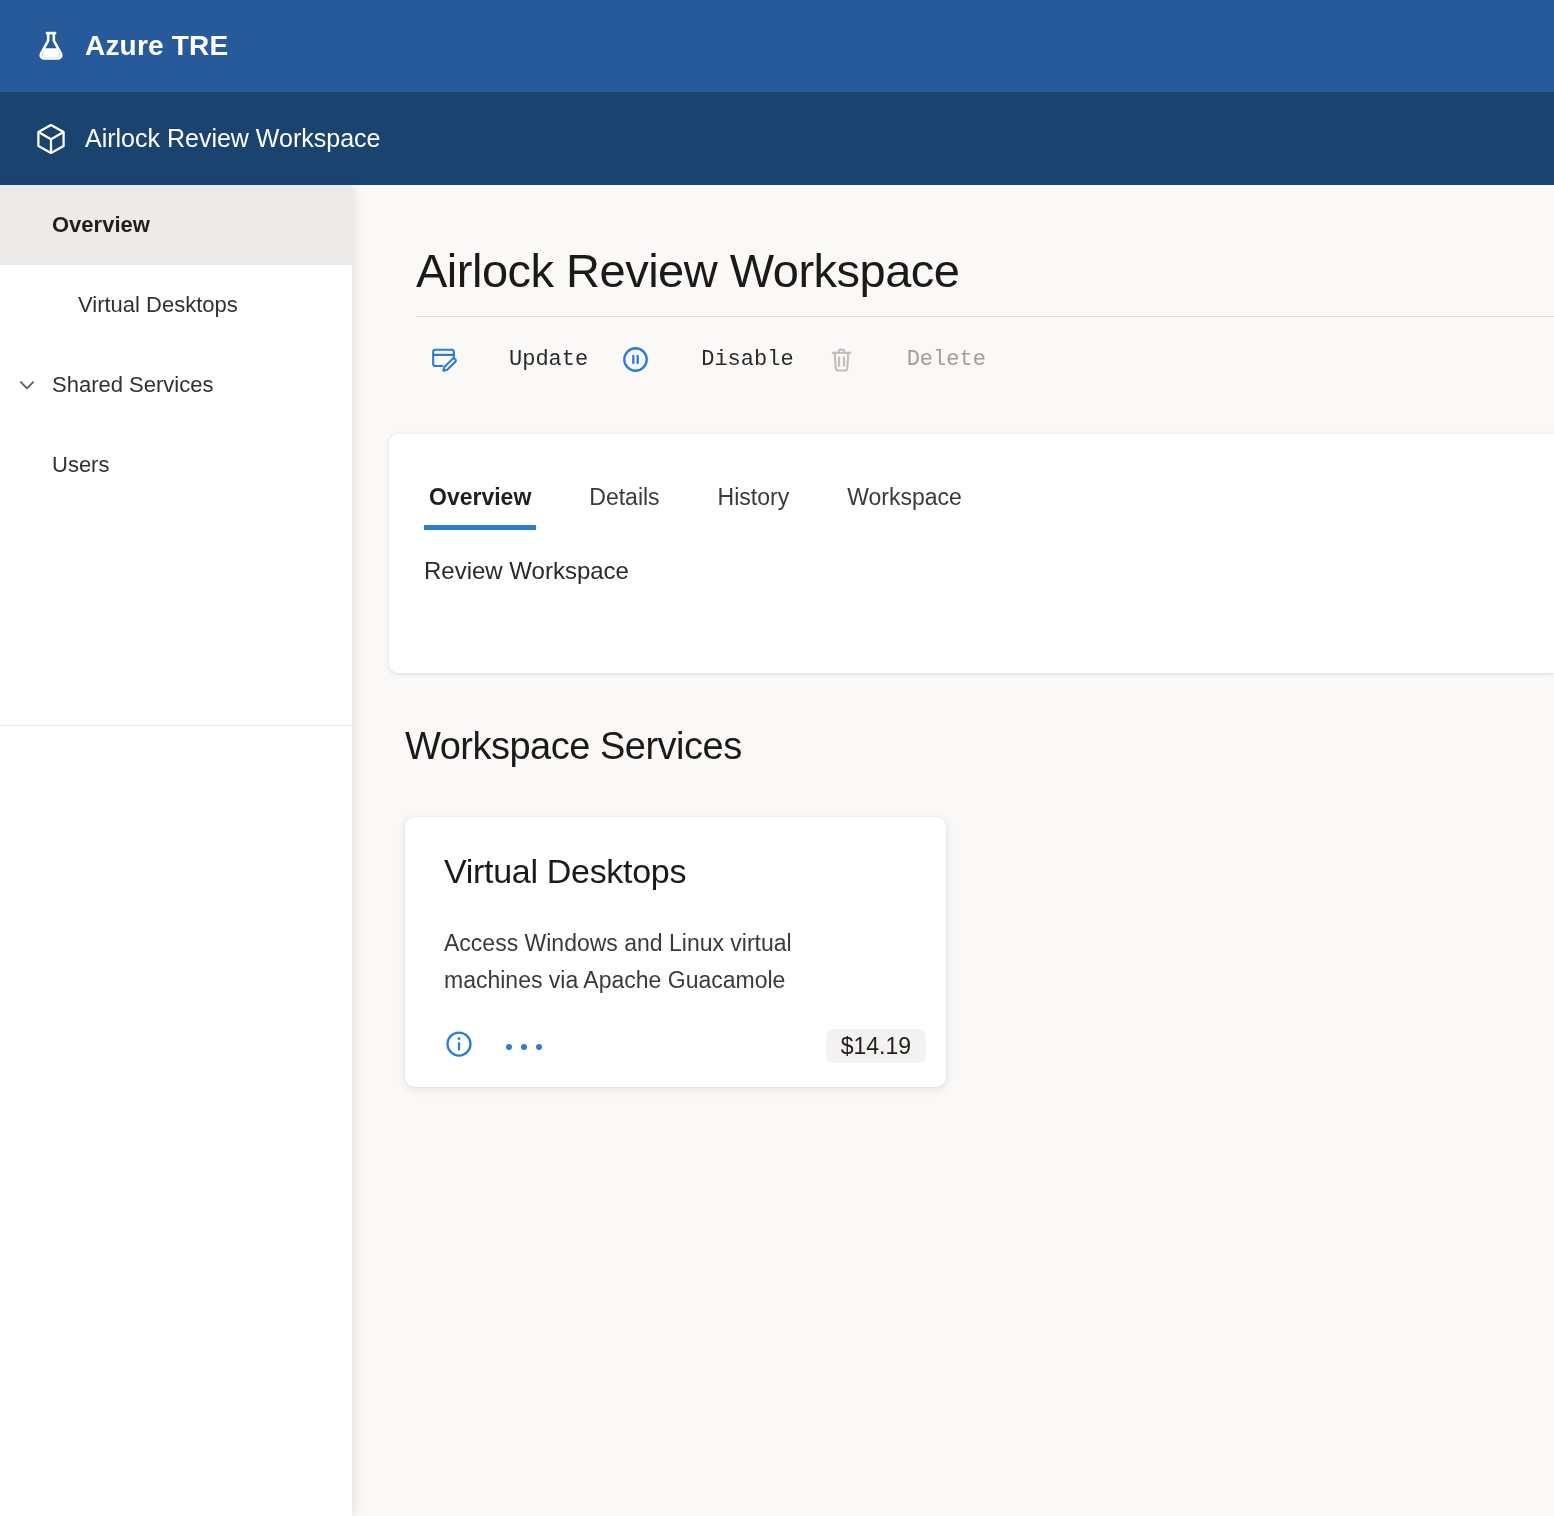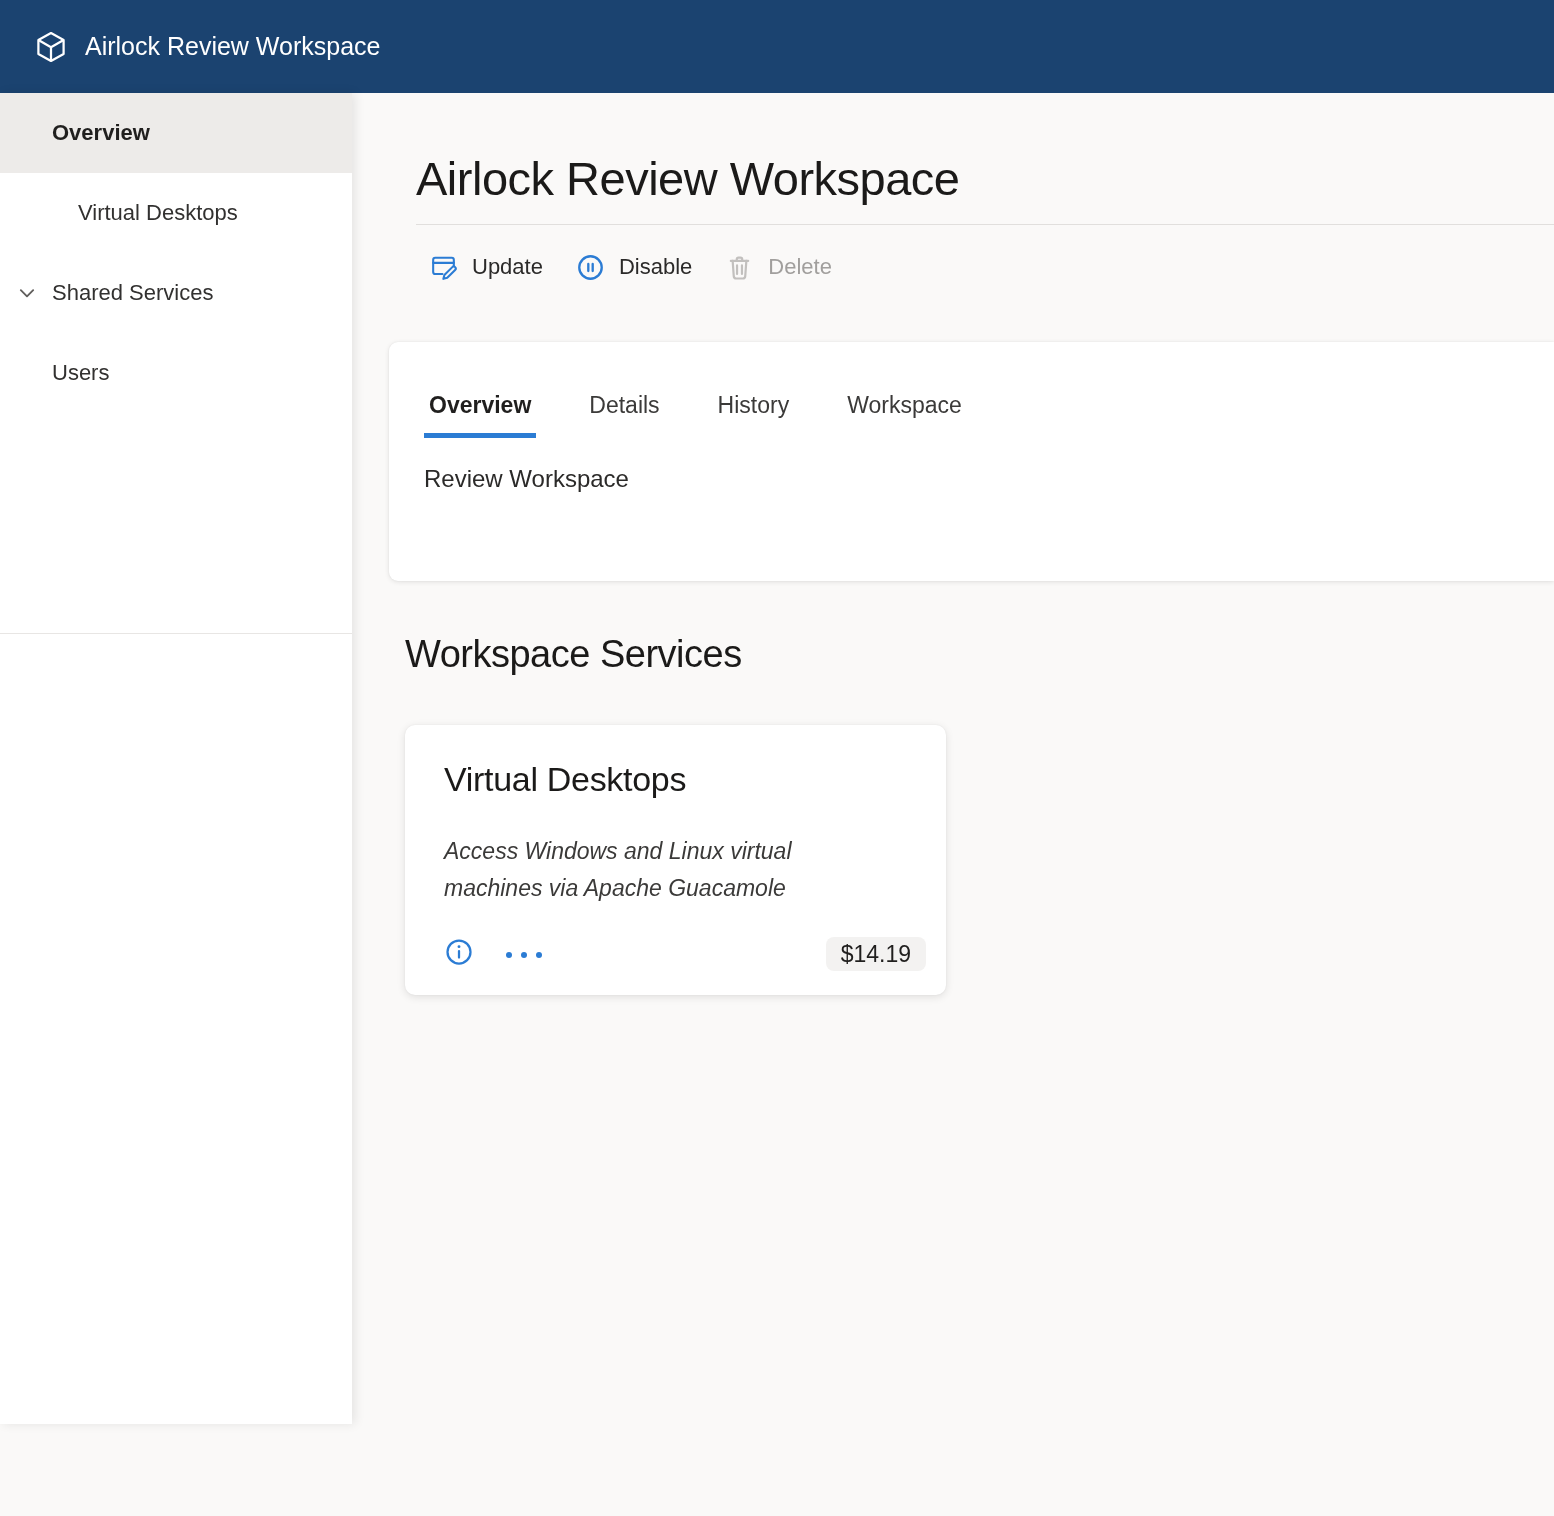--- a/index.html
+++ b/index.html
@@ -32,21 +32,21 @@
 
   .main{flex:1;background:#faf9f8;position:relative;z-index:1;}
 
   
   .page-head{margin:58px 0 0 64px;}
   .page-head h1{font-size:47px;line-height:56px;font-weight:400;color:#1b1a19;letter-spacing:-.5px;}
   .head-divider{margin-left:64px;margin-top:17px;border-bottom:1px solid #e1dfdd;}
 
   
   .toolbar{margin:20px 0 0 60px;display:flex;align-items:center;height:44px;}
-  .tb-btn{display:flex;align-items:center;padding:0 16px;height:44px;cursor:pointer;border:none;background:transparent;font-family:Liberation Sans, sans-serif;}
+  .tb-btn{display:flex;align-items:center;padding:0 16px;height:44px;cursor:pointer;border:none;background:transparent;font-family:Liberation Mono, monospace;gap:37px;}
   .tb-btn .tb-icon{width:31px;height:31px;display:flex;align-items:center;justify-content:center;}
   .tb-btn .tb-label{font-size:22px;color:#2b2a29;margin-left:13px;}
   .tb-btn.disabled{cursor:default;}
   .tb-btn.disabled .tb-label{color:var(--disabled-text);}
 
   
   .pivot-card{margin:53px 0 0 37px;background:#fff;border-radius:9px 0 0 9px;
     box-shadow:0 1px 5px rgba(0,0,0,.10),0 0 2px rgba(0,0,0,.06);
     padding:48px 40px 50px 35px;min-height:239px;}
   .tabs{display:flex;align-items:flex-end;}
@@ -54,32 +54,42 @@
   .tab.active{font-weight:700;color:#201f1e;}
   .tab.active::after{content:"";position:absolute;left:0;right:0;bottom:0;height:5px;background:var(--accent);}
   .tab-panel{margin-top:26px;font-size:24px;color:#2b2a29;line-height:30px;}
 
   
   .section-title{margin:46px 0 0 53px;font-size:38px;line-height:54px;font-weight:400;color:#1b1a19;letter-spacing:-.5px;}
   .service-card{margin:44px 0 0 53px;width:541px;background:#fff;border-radius:10px;
     box-shadow:0 2px 8px rgba(0,0,0,.11),0 0 2px rgba(0,0,0,.06);
     padding:34px 20px 26px 39px;cursor:pointer;}
   .service-card h3{font-size:34px;font-weight:400;color:#1b1a19;letter-spacing:-.3px;line-height:40px;}
-  .service-card .desc{margin-top:34px;font-size:23px;line-height:37px;color:#3b3a39;max-width:430px;font-style:italic;}
+  .service-card .desc{margin-top:34px;font-size:23px;line-height:37px;color:#3b3a39;max-width:430px;}
   .card-footer{margin-top:30px;display:flex;align-items:flex-start;height:32px;}
   .info-btn{width:30px;height:30px;display:flex;align-items:center;justify-content:center;cursor:pointer;}
   .dots{display:flex;align-items:center;margin-left:32px;cursor:pointer;height:30px;padding-top:6px;}
   .dots i{width:6px;height:6px;border-radius:50%;background:var(--accent);display:block;margin-right:9px;}
   .cost-badge{margin-left:auto;background:#f3f2f1;border-radius:8px;padding:4px 15px;font-size:23px;color:#201f1e;line-height:28px;height:34px;display:flex;align-items:center;}
 </style>
 </head>
 <body>
 
 <div class="screen">
 
+  <header class="topbar">
+    <span class="logo">
+      <svg width="34" height="38" viewBox="0 0 24 24">
+        <path d="M9.1 2.9h5.8" fill="none" stroke="#fff" stroke-width="1.8" stroke-linecap="round"></path>
+        <path d="M10 3.1v5.1L4.9 17.6c-.65 1.55.5 3.2 2.15 3.2h9.9c1.65 0 2.8-1.65 2.15-3.2L14 8.2V3.1" fill="none" stroke="#fff" stroke-width="1.8" stroke-linejoin="round"></path>
+        <path d="M7.7 13.6h8.6l1.85 4.5c.4 1-.32 2.1-1.4 2.1H7.25c-1.08 0-1.8-1.1-1.4-2.1z" fill="#fff"></path>
+      </svg>
+    </span>
+    <span class="app-title">Azure TRE</span>
+  </header>
 
   <div class="subheader">
     <span class="cube">
       <svg width="36" height="38" viewBox="0 0 24 24" fill="none" stroke="#fff" stroke-width="1.5" stroke-linejoin="round">
         <path d="M12 2.7 20.4 7.4v9.2L12 21.3l-8.4-4.7V7.4z"></path>
         <path d="M3.6 7.4 12 12.1l8.4-4.7M12 12.1v9.2"></path>
       </svg>
     </span>
     <span class="ws-title">Airlock Review Workspace</span>
   </div>

